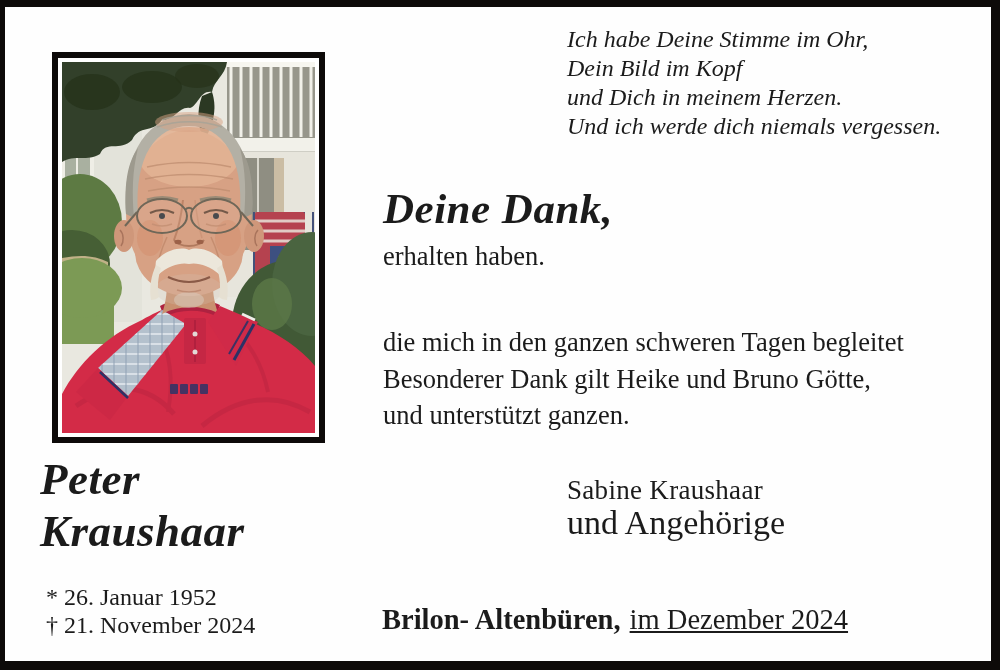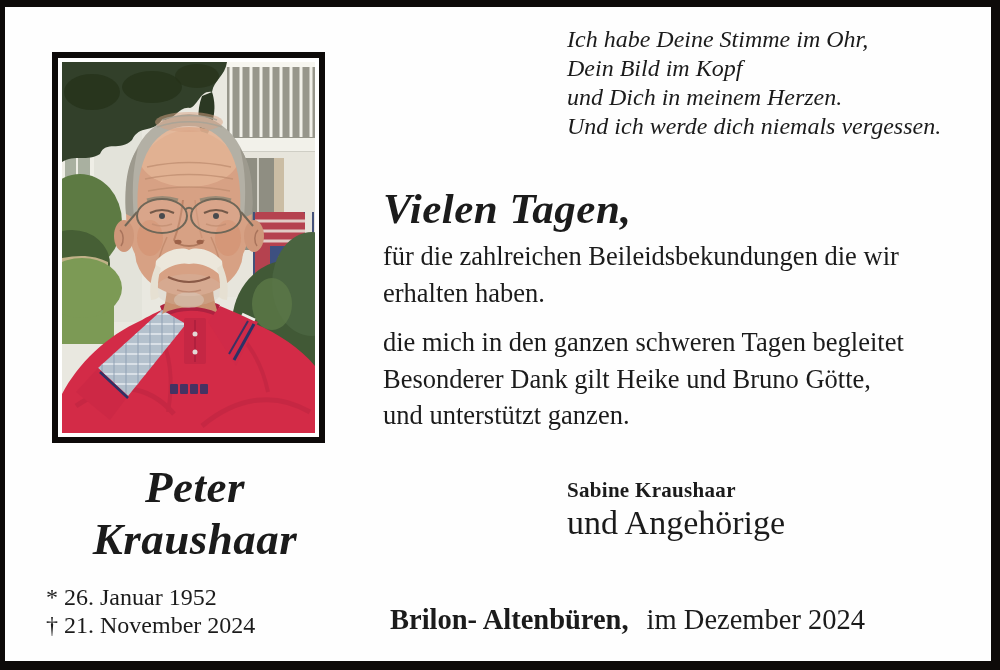--- a/index.html
+++ b/index.html
@@ -23,26 +23,25 @@
   .photo-frame {
     position:absolute; left:52px; top:52px;
     border:6px solid var(--frame-color,#0d0a09);
     padding:4px; background:#ffffff; line-height:0;
   }
   .photo-frame svg { display:block; width:253px; height:371px; }
 
   
   .name-block {
     position:absolute; left:40px; top:453px; width:310px;
-    text-align:center;
+    text-align:left;
     font-size:45px; line-height:52px;
     font-weight:bold; font-style:italic;
     letter-spacing:0.5px;
     white-space:nowrap;
-    margin-top:8px;
   }
   .dates-block {
     position:absolute; left:46px; top:583px; width:260px;
     text-align:left;
     font-size:24px; line-height:28px;
     white-space:nowrap;
   }
 
   
   .quote {
@@ -52,25 +51,25 @@
   }
   .thanks-heading {
     position:absolute; left:383px; top:184px;
     font-size:43px; font-weight:bold; font-style:italic;
     letter-spacing:0.5px; white-space:nowrap;
   }
   .para { position:absolute; left:383px; font-size:26.5px; line-height:36.5px; white-space:nowrap; }
   .para-1 { top:238px; }
   .para-2 { top:324px; }
   .signature { position:absolute; left:567px; top:474px; white-space:nowrap; }
-  .signature .sig-name { font-weight:bold; font-size:21px; line-height:32px; letter-spacing:0.3px; }
+  .signature .sig-name { font-weight:normal; font-size:27px; line-height:32px; letter-spacing:0.3px; }
   .signature .sig-sub  { font-size:34px; line-height:34px; }
   .footer-line { position:absolute; left:382px; top:604px; font-size:28.5px; white-space:nowrap; }
-  .footer-line .place { font-weight:bold;margin-left:8px; }
-  .footer-line .when { margin-left:18px; }
+  .footer-line .place { font-weight:bold; }
+  .footer-line .when { margin-left:9px;text-decoration:underline; }
 </style>
 </head>
 <body>
 
 <div class="sheet">
 
   <div class="photo-frame">
     <svg viewBox="0 0 253 371" preserveAspectRatio="none" role="img">
 
       <g>
@@ -302,24 +301,23 @@
     <div>† 21. November 2024</div>
   </div>
 
   <div class="quote">
     <div>Ich habe Deine Stimme im Ohr,</div>
     <div>Dein Bild im Kopf</div>
     <div>und Dich in meinem Herzen.</div>
     <div>Und ich werde dich niemals vergessen.</div>
   </div>
 
-  <div class="thanks-heading">Vielen Tagen,</div>
+  <div class="thanks-heading">Deine Dank,</div>
 
   <div class="para para-1">
-    <div>für die zahlreichen Beileidsbekundungen die wir</div>
     <div>erhalten haben.</div>
   </div>
 
   <div class="para para-2">
     <div>die mich in den ganzen schweren Tagen begleitet</div>
     <div>Besonderer Dank gilt Heike und Bruno Götte,</div>
     <div>und unterstützt ganzen.</div>
   </div>
 
   <div class="signature">

